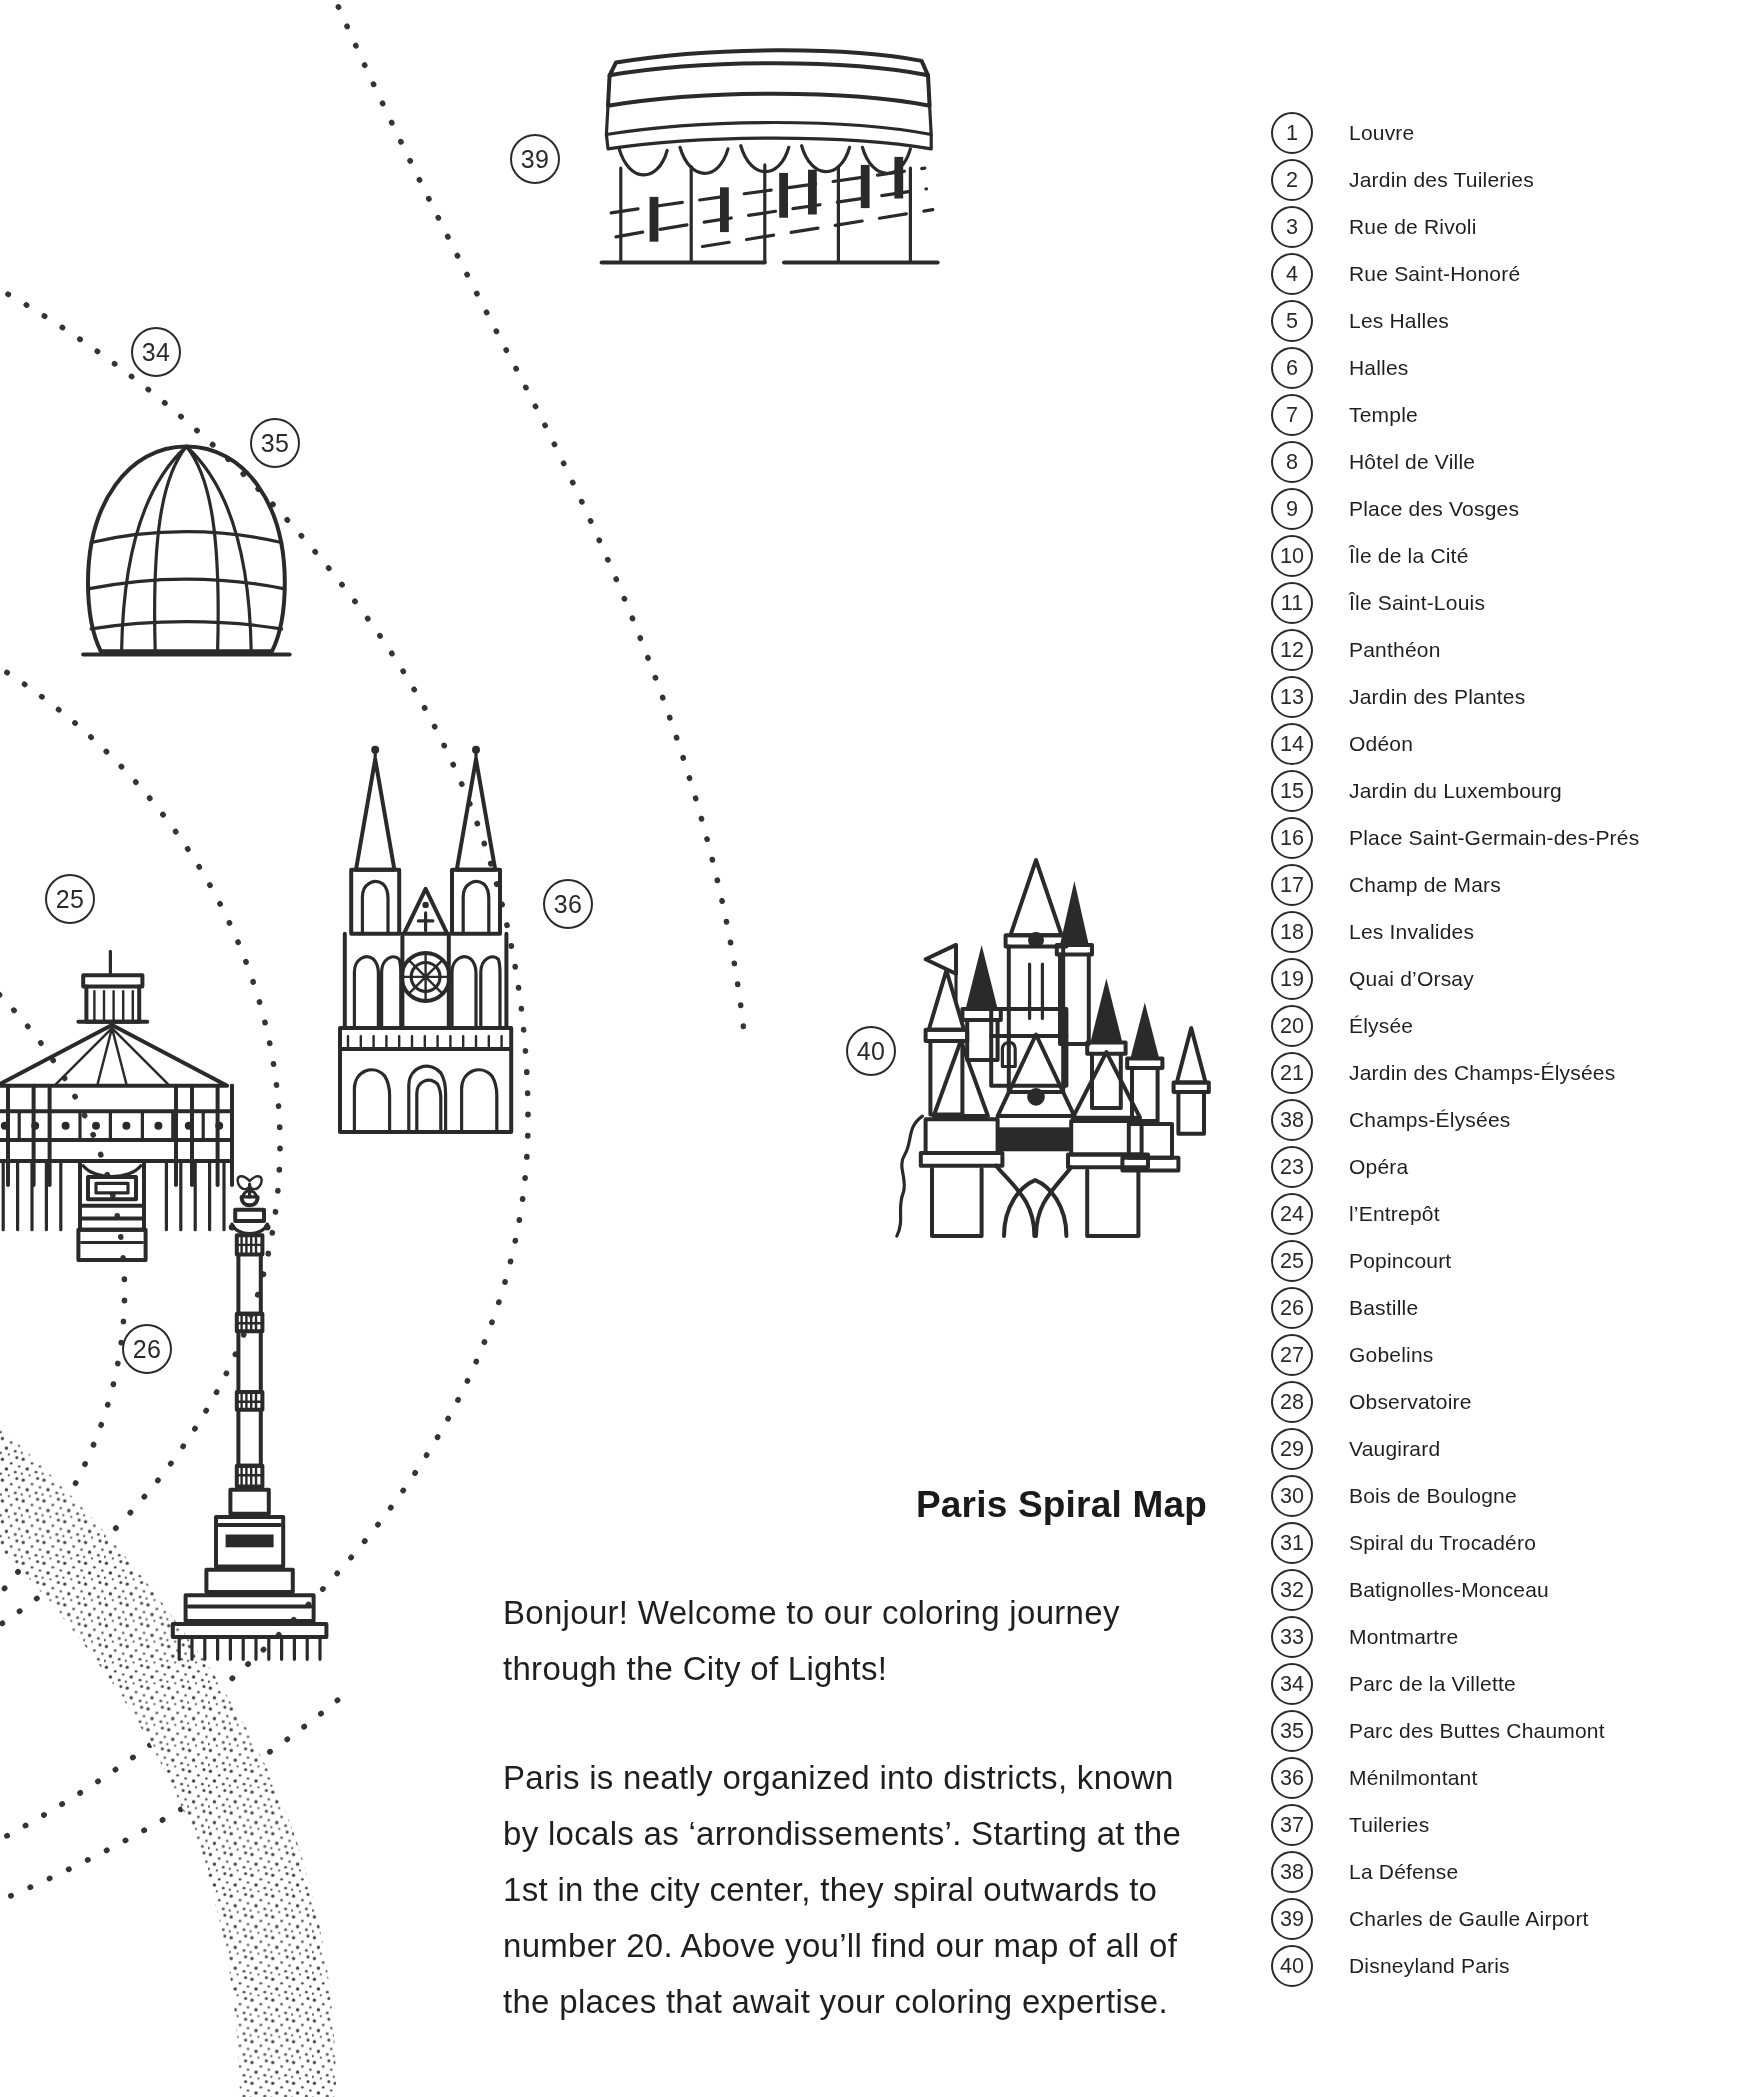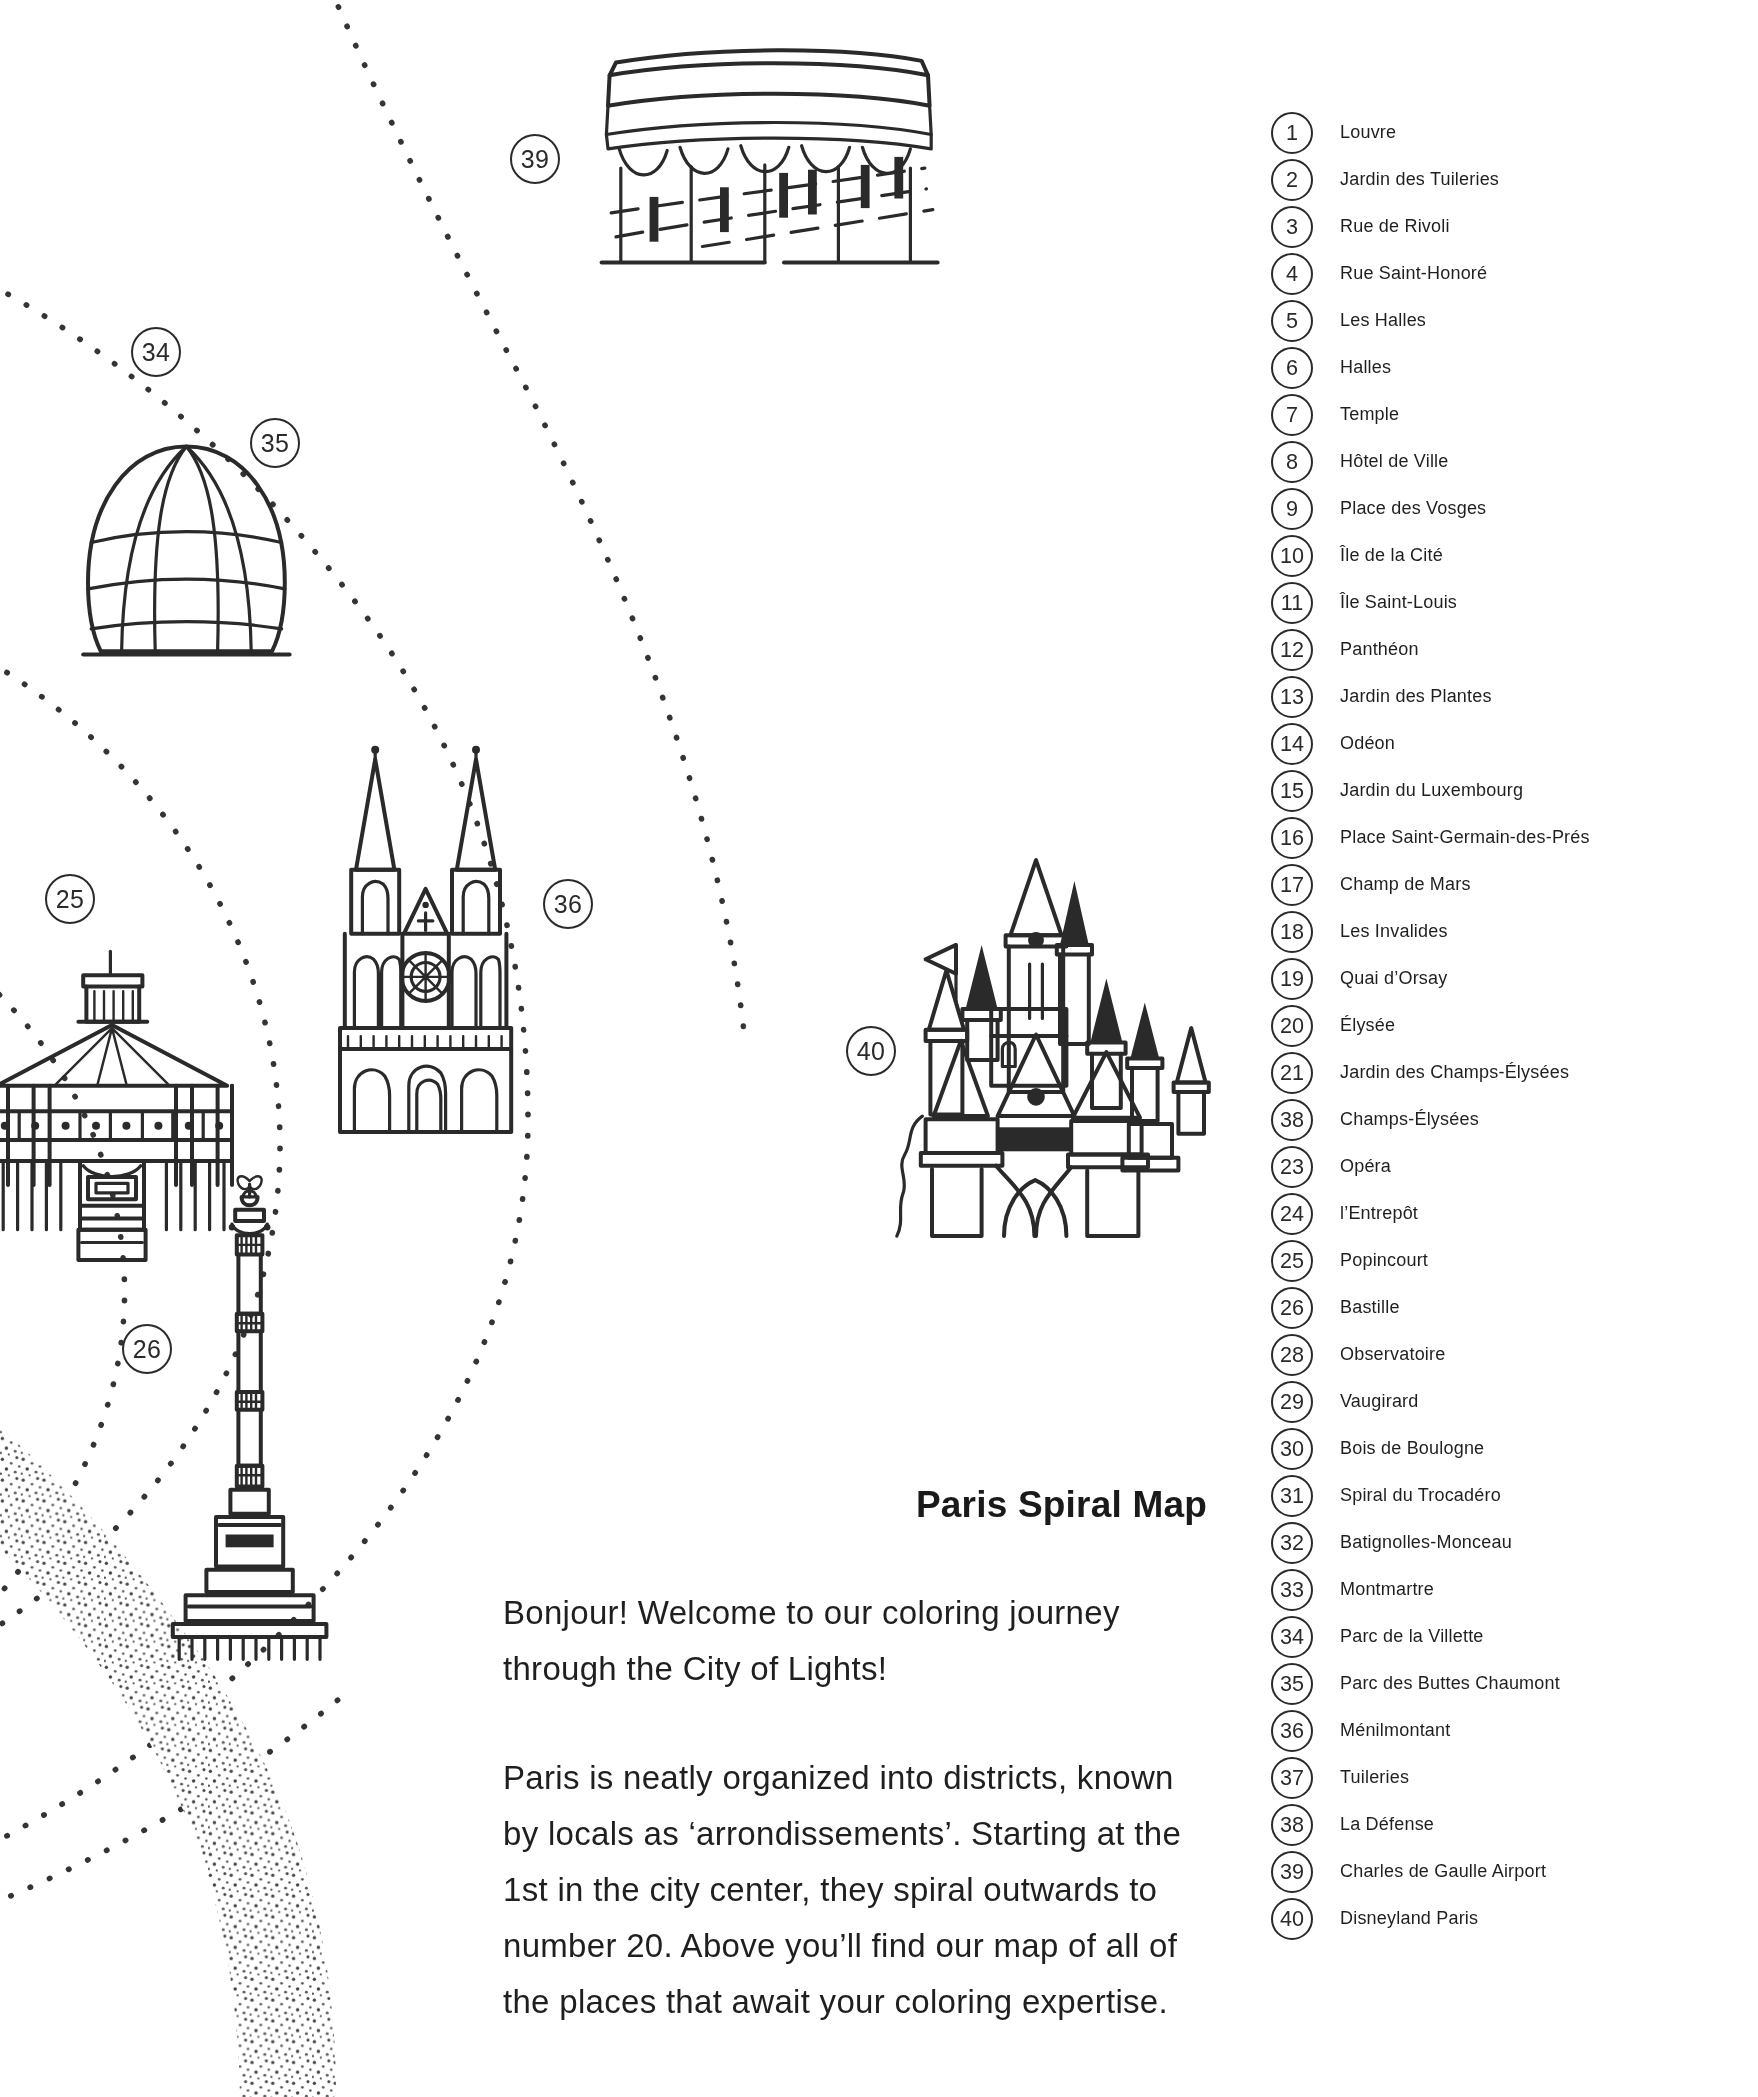--- a/index.html
+++ b/index.html
@@ -36,21 +36,21 @@
 
   
   #legend{position:absolute;left:1271px;top:109px;width:480px;}
   .legend-row{display:flex;align-items:center;height:47px;}
   .legend-num{
     flex:0 0 auto;width:42px;height:42px;border:2.4px solid #2a2a2a;border-radius:50%;
     display:flex;align-items:center;justify-content:center;
     font-size:21.6px;color:#2a2a2a;line-height:1;box-sizing:border-box;
   }
   .legend-label{
-    margin-left:27px;font-size:18px;color:#1f1f1f;white-space:nowrap;
+    margin-left:36px;font-size:21px;color:#1f1f1f;white-space:nowrap;
     letter-spacing:0.2px;font-weight:300;
   }
 </style>
 </head>
 <body>
 
 <div id="page">
 
   <svg id="map-svg" viewBox="0 0 1560 2621">
     <defs>
@@ -497,20 +497,24 @@
       </div>
       <div class="legend-row">
         <span class="legend-num">25</span>
         <span class="legend-label">Popincourt</span>
       </div>
       <div class="legend-row">
         <span class="legend-num">26</span>
         <span class="legend-label">Bastille</span>
       </div>
       <div class="legend-row">
+        <span class="legend-num">27</span>
+        <span class="legend-label">Gobelins</span>
+      </div>
+      <div class="legend-row">
         <span class="legend-num">28</span>
         <span class="legend-label">Observatoire</span>
       </div>
       <div class="legend-row">
         <span class="legend-num">29</span>
         <span class="legend-label">Vaugirard</span>
       </div>
       <div class="legend-row">
         <span class="legend-num">30</span>
         <span class="legend-label">Bois de Boulogne</span>

